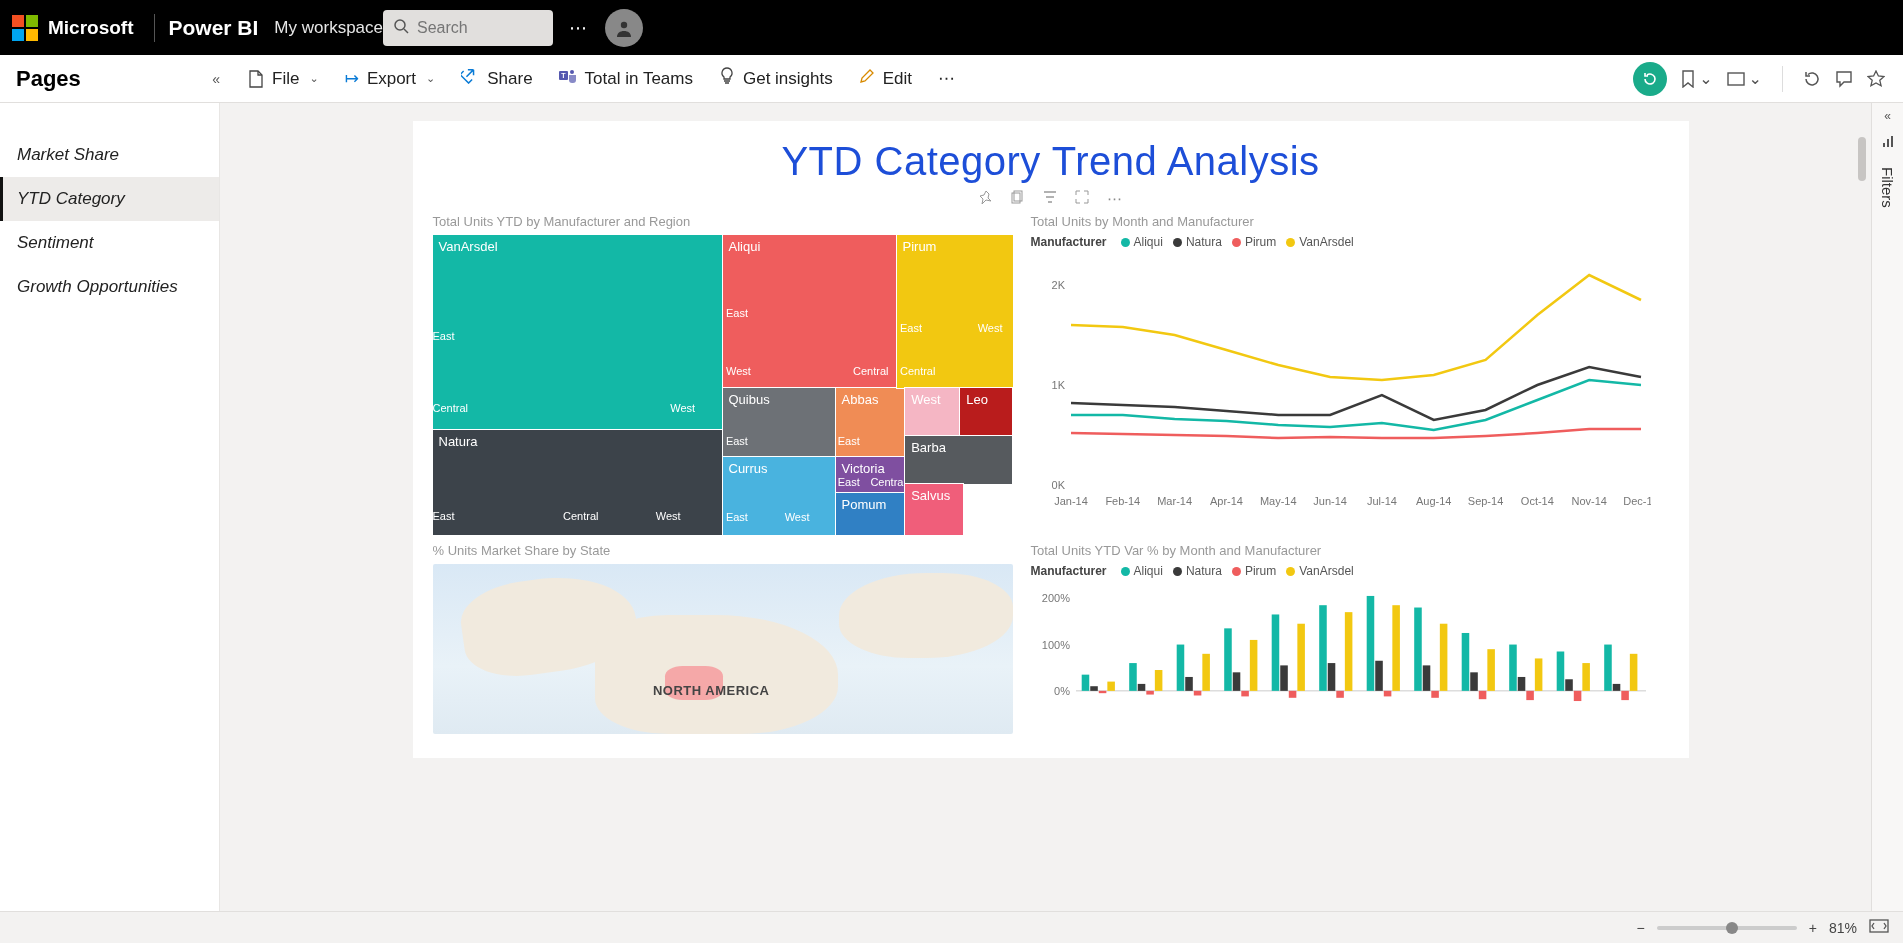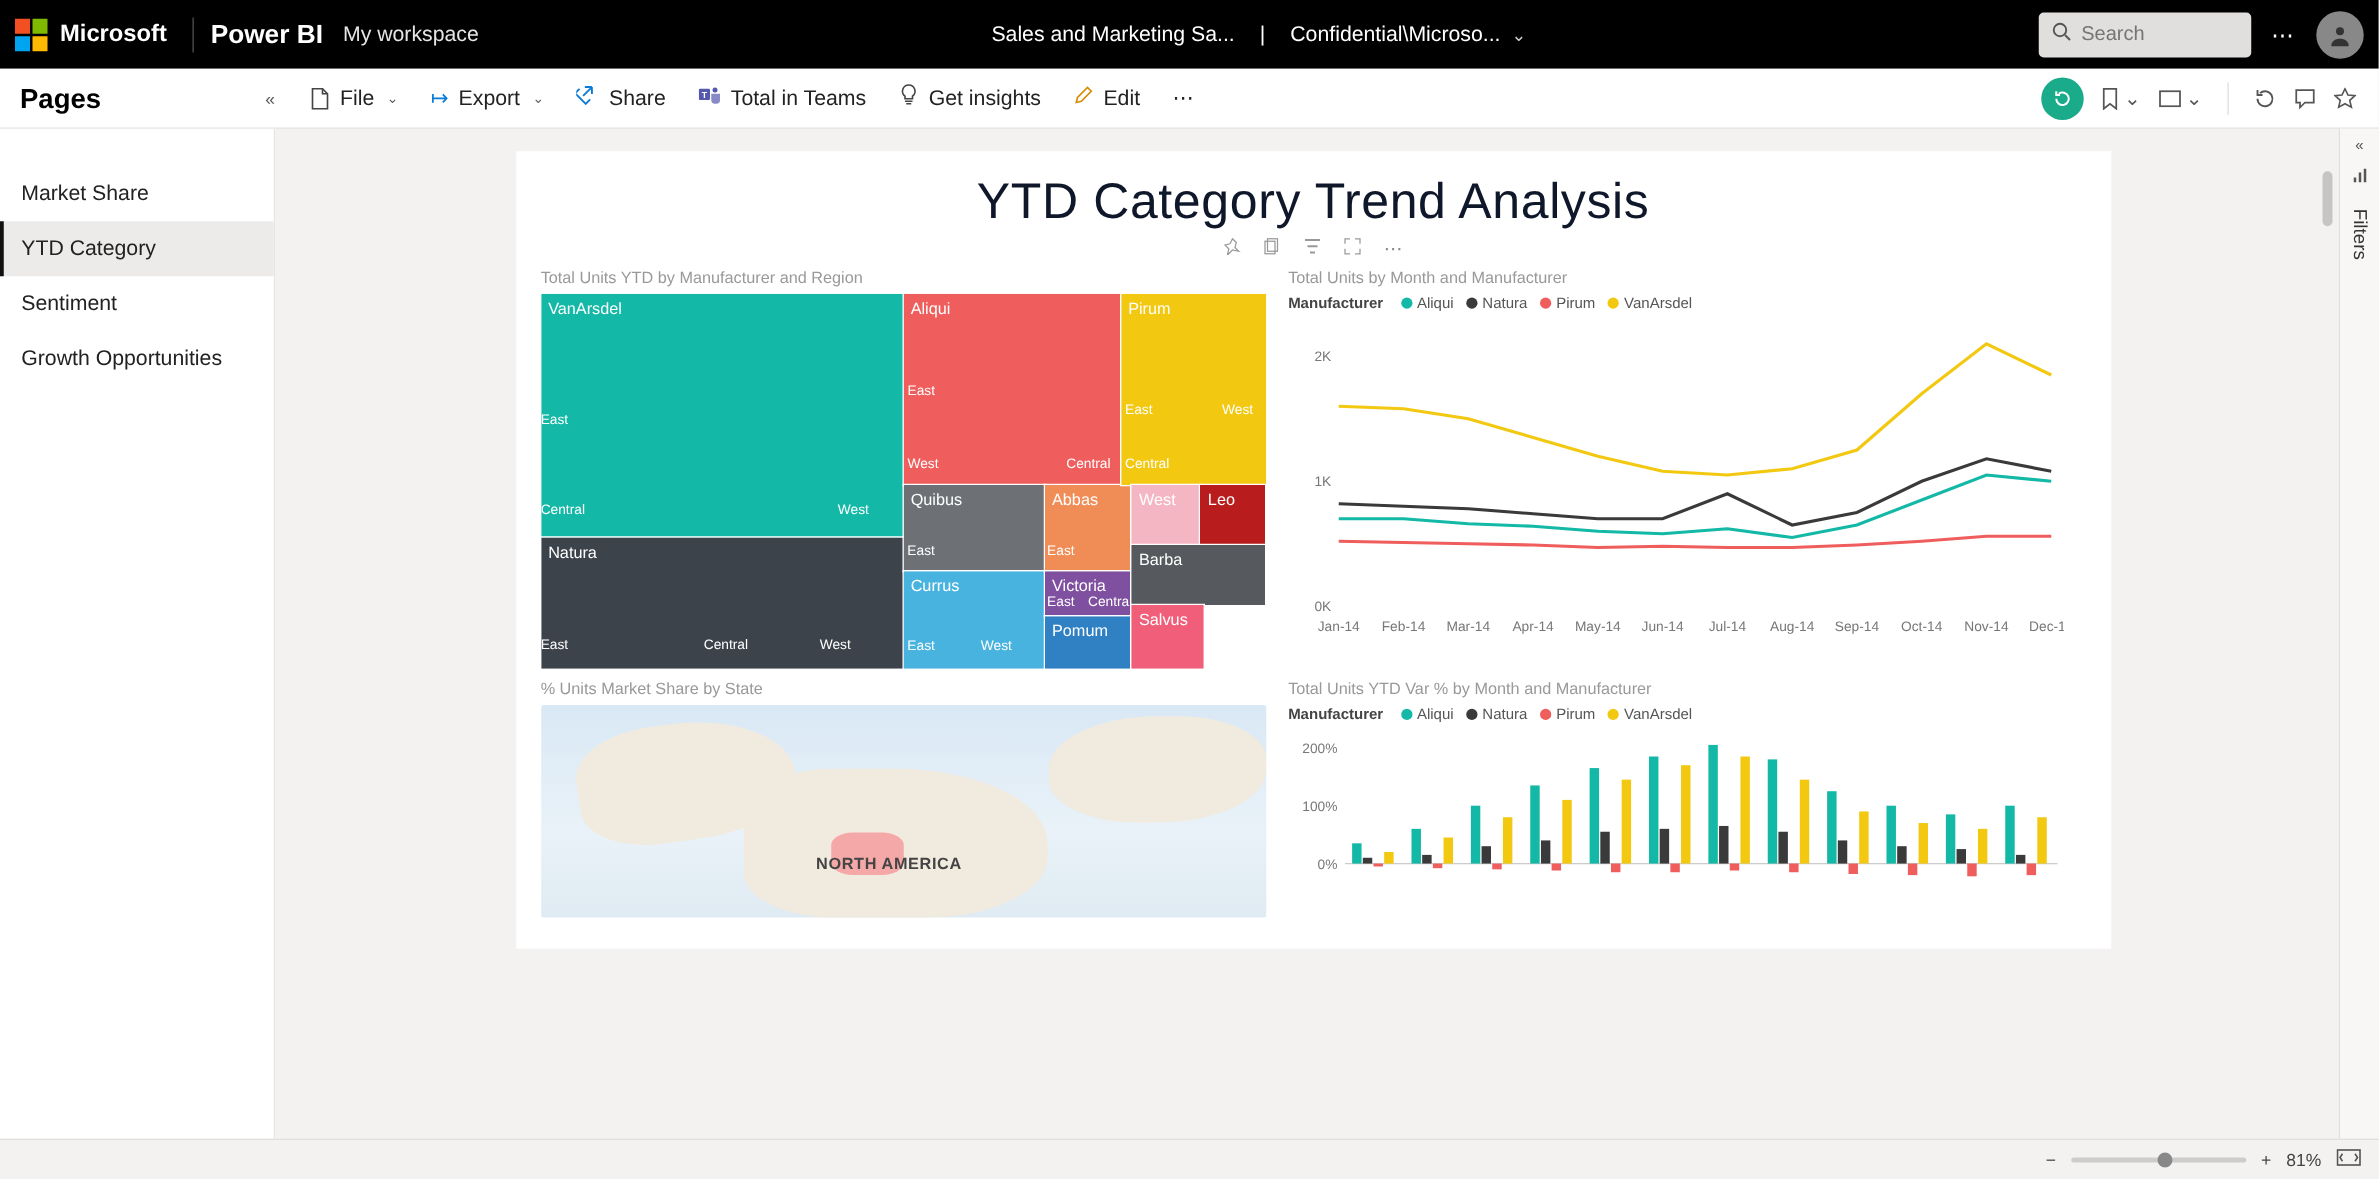--- a/index.html
+++ b/index.html
@@ -30,28 +30,28 @@
 .tool-item { display:flex; align-items:center; gap:8px; padding: 6px 8px; border-radius:4px; cursor:pointer; }
 .tool-item .chev { font-size:11px; color:#555; margin-left:2px;}
 .tool-spacer { flex:1; }
 .tool-right { display:flex; align-items:center; gap:14px; padding-right:8px; }
 .circle-btn { width:34px; height:34px; border-radius:50%; background:#1aab8a; color:#fff; display:flex; align-items:center; justify-content:center; cursor:pointer; }
 .thin-icon { color:#555; cursor:pointer; display:flex; align-items:center; gap:4px; }
 .rsep { width:1px; height:26px; background:#ddd; margin:0 6px; }
 
 
 .main { flex:1; display:flex; min-height:0; }
-.sidebar { width:220px; background:#fff; border-right:1px solid #e8e6e4; padding-top:30px; }
+.sidebar { width:220px; background:#fff; border-right:1px solid #e8e6e4; padding-top:30px;font-style:italic; }
 .sidebar .item { padding: 12px 14px; font-size:17px; color:#222; cursor:pointer; border-left:3px solid transparent; }
 .sidebar .item.active { background:#edebe9; border-left:3px solid #111; font-weight:400; }
 
 .canvas-wrap { flex:1; display:flex; }
 .canvas-scroll { flex:1; overflow:auto; padding:18px 8px 0 18px; position:relative; }
 .report { background:#fff; width: 1276px; margin: 0 auto; position:relative; padding: 18px 0 0 0; }
-.report h1 { text-align:center; font-size:40px; font-weight:300; color:#0f172a; letter-spacing:.5px; }
+.report h1 { text-align:center; font-size:40px; font-weight:300; color:#1d4ed8; letter-spacing:.5px; }
 .viz-toolbar { display:flex; gap:18px; justify-content:center; color:#888; font-size:15px; margin-top:6px; }
 .grid { display:grid; grid-template-columns: 590px 645px; gap: 8px; padding: 6px 20px 20px 20px; }
 .viz-title { font-size:13px; color:#999; margin-bottom:6px; }
 
 
 .treemap { position:relative; width:580px; height:300px; font-size:12px; color:#fff; }
 .tm-cell { position:absolute; padding:4px 6px; overflow:hidden; }
 .tm-cell strong { font-size:13px; font-weight:400; display:block; }
 .tm-sub { font-size:11px; }
 
@@ -93,28 +93,20 @@
       <span></span>
       <span></span>
       <span></span>
       <span></span>
     </div>
   <div class="ms-label">Microsoft</div>
   <div class="vdiv"></div>
   <div class="pbi">Power BI</div>
   <div class="ws">My workspace</div>
 
-  <div class="center">
-    <span>Sales and Marketing Sa...</span>
-    <span>|</span>
-    <span>
-      <span>Confidential\Microso...</span>
-      <span class="chev">⌄</span>
-    </span>
-  </div>
 
   <div class="searchbox">
     <span>
       <svg width="16" height="16" viewBox="0 0 16 16">
           <circle cx="7" cy="7" r="5" stroke="#555" stroke-width="1.5" fill="none"></circle>
           <line x1="11" y1="11" x2="15" y2="15" stroke="#555" stroke-width="1.5"></line>
         </svg>
     </span>
     <input placeholder="Search" style="">
   </div>

